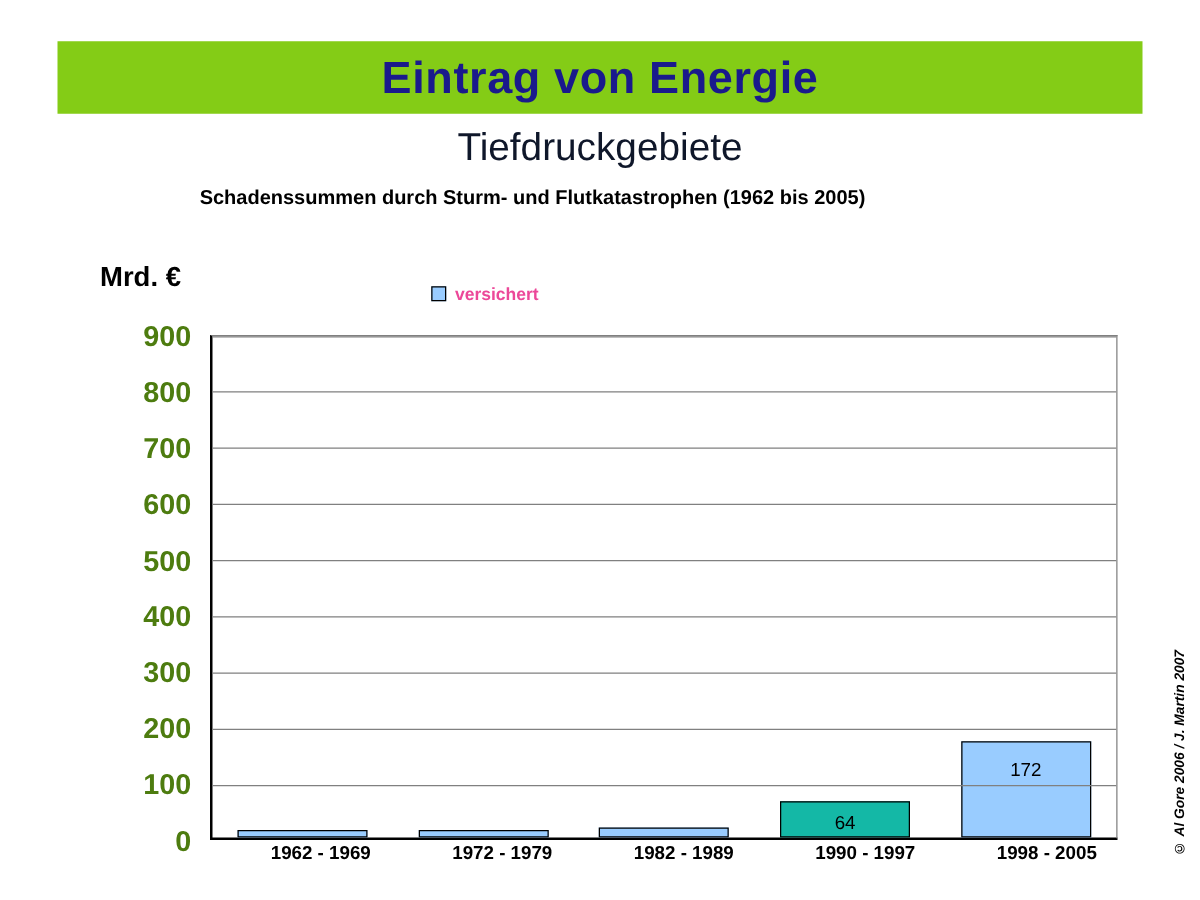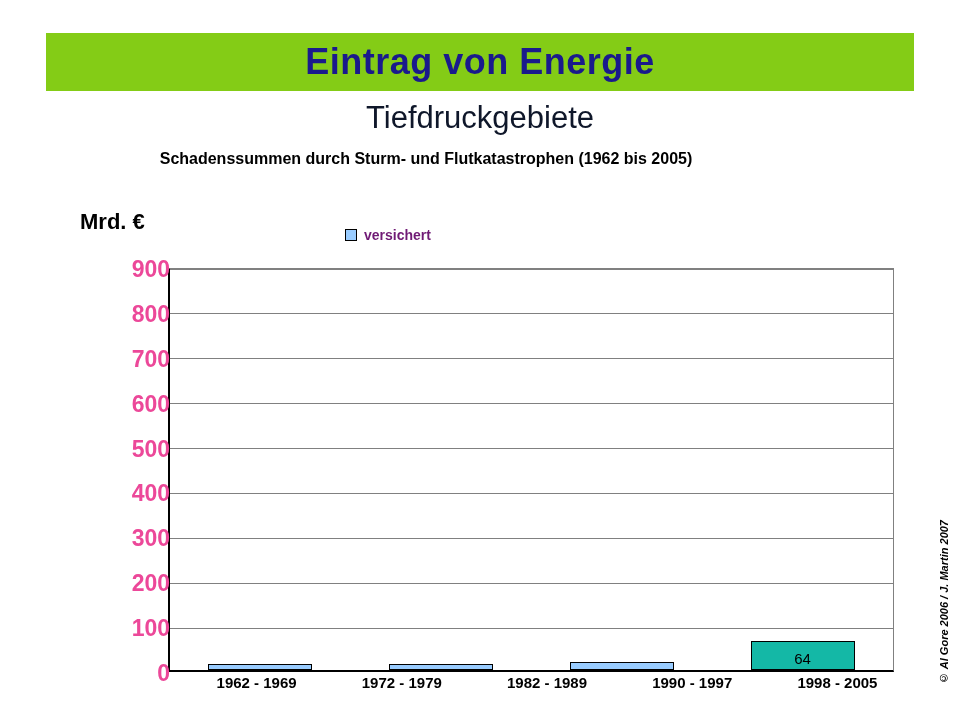--- a/index.html
+++ b/index.html
@@ -79,21 +79,21 @@
   .legend-swatch {
     width: 12px;
     height: 12px;
     background: #99ccff;
     border: 1px solid #000000;
     box-sizing: border-box;
   }
   .legend-label {
     font-size: 14px;
     font-weight: bold;
-    color: #701a75;
+    color: #ec4899;
   }
   
   .plot-wrap {
     position: absolute;
     left: 168px;
     top: 268px;
     width: 726px;
     height: 404px;
   }
   .plot-area {
@@ -111,25 +111,25 @@
   .gridline {
     position: absolute;
     left: 0;
     width: 100%;
     height: 1px;
     background: #808080;
   }
   .ytick-label {
     position: absolute;
     right: 100%;
-    margin-right: 0;
+    margin-right: 17px;
     transform: translateY(-50%);
     font-size: 23px;
     font-weight: bold;
-    color: #ec4899;
+    color: #4d7c0f;
     white-space: nowrap;
   }
   .bars {
     position: absolute;
     left: 0;
     bottom: 0;
     width: 100%;
     height: 100%;
     display: flex;
     align-items: flex-end;
@@ -215,20 +215,25 @@
           </div>
           <div class="bar-slot">
             <div class="bar" style="height: 6px; background: rgb(153, 204, 255);"></div>
           </div>
           <div class="bar-slot">
             <div class="bar" style="height: 7.63111px; background: rgb(153, 204, 255);"></div>
           </div>
           <div class="bar-slot">
             <div class="bar" style="height: 28.7289px; background: #14b8a6;">
               <span class="bar-value" style="top: 8px;">64</span>
+            </div>
+          </div>
+          <div class="bar-slot">
+            <div class="bar" style="height: 77.2089px; background: rgb(153, 204, 255);">
+              <span class="bar-value" style="top: 14px;">172</span>
             </div>
           </div>
         </div>
     <div class="ytick-label" style="top: 404px;">0</div>
         <div class="gridline" style="top: 358.611px;"></div>
         <div class="ytick-label" style="top: 359.111px;">100</div>
         <div class="gridline" style="top: 313.722px;"></div>
         <div class="ytick-label" style="top: 314.222px;">200</div>
         <div class="gridline" style="top: 268.833px;"></div>
         <div class="ytick-label" style="top: 269.333px;">300</div>

